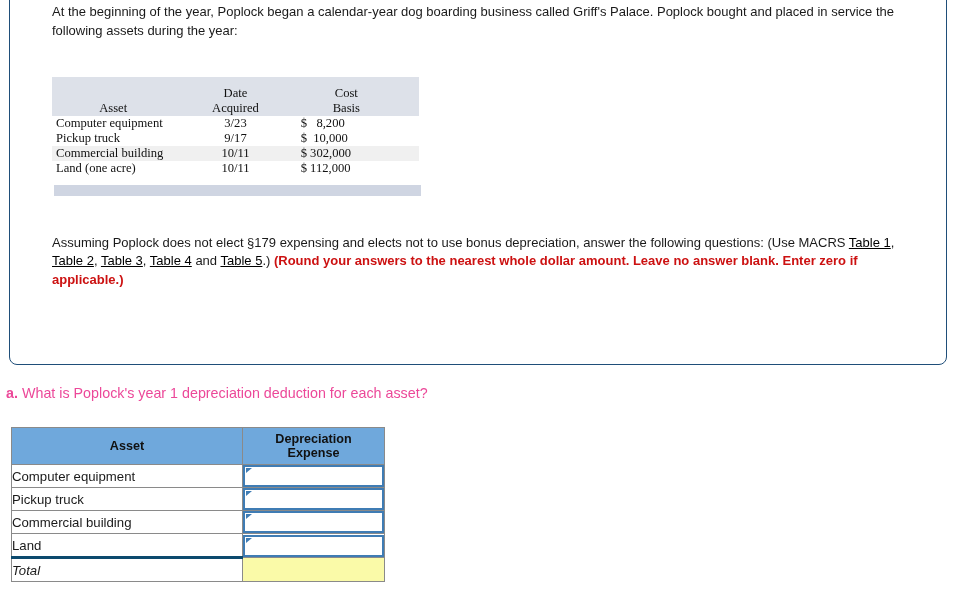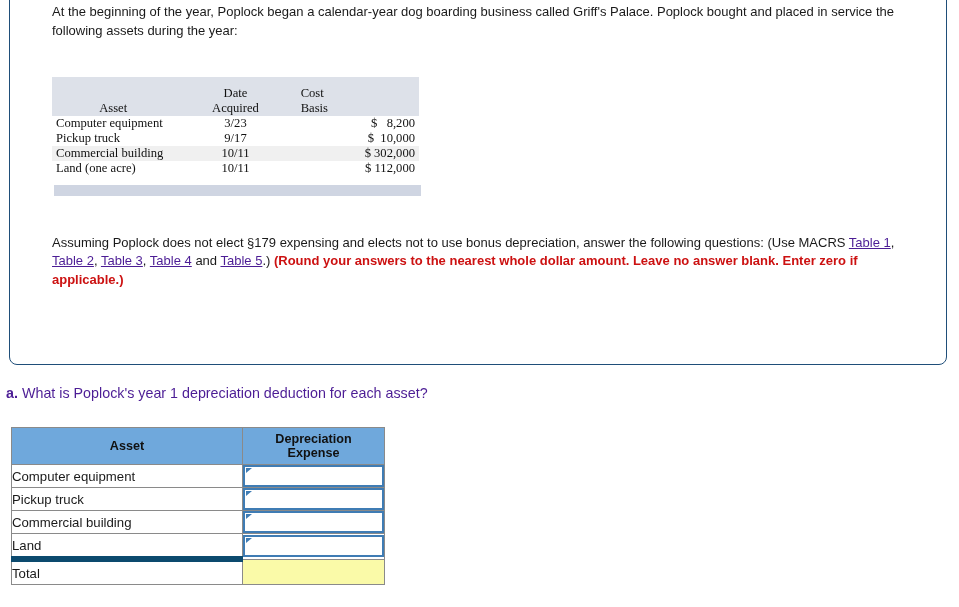--- a/index.html
+++ b/index.html
@@ -62,58 +62,58 @@
   table.asset-table th {
     background: #dde1e9;
     font-weight: normal;
     padding: 0 4px;
     line-height: 15px;
     vertical-align: bottom;
     color: #111;
   }
   table.asset-table th.h-asset { text-align: center; width: 186px; }
   table.asset-table th.h-date  { text-align: center; width: 88px; }
-  table.asset-table th.h-cost  { text-align: left;  width: 93px; padding-right: 27px;}
+  table.asset-table th.h-cost  { text-align: center;  width: 93px; padding-right: 27px;}
   .hdr-spacer td { background: #dde1e9; height: 9px; padding: 0; }
   table.asset-table td {
     padding: 0 4px;
     line-height: 15.2px;
     color: #111;
     white-space: pre;
   }
   table.asset-table tr.shaded td { background: #f0f0f0; }
   td.c-asset { text-align: left; padding-left: 12px; }
   td.c-date  { text-align: center; padding-right: 18px; }
-  td.c-cost  { text-align: right; padding-right: 10px; }
+  td.c-cost  { text-align: left; padding-right: 10px; }
   .table-footer-bar {
     width: 367px;
     height: 11px;
     background: #cfd5e2;
     border-top: 1px solid #ffffff;
     border-left: 2px solid #ffffff;
     margin-top: 7px;
   }
 
   .closing-para { margin-top: 38px; }
   .closing-para a {
-    color: #4c1d95;
+    color: #000000;
     text-decoration: underline;
   }
   .redbold {
     color: #cc1111;
     font-weight: bold;
   }
 
   
   .question {
     position: absolute;
     left: 6px;
     top: 385px;
     font-size: 14.3px;
-    color: #4c1d95;
+    color: #ec4899;
     text-align: center;
   }
   .question b { font-weight: bold; }
 
   
   .answer-wrap {
     position: absolute;
     left: 11px;
     top: 427px;
     width: 359px;
@@ -169,21 +169,21 @@
     height: 0;
     border-left: 6px solid #3f7cb4;
     border-bottom: 5px solid transparent;
     border-top: 0;
   }
   td.total-cell {
     background: #fafaa8;
     border: 1px solid #8a8a8a;
     border-top: 1px solid #111;
   }
-  tr.total-row td.label-cell { border-top: 6px solid #0c4a6e; }
+  tr.total-row td.label-cell { border-top: 3px solid #0c4a6e; font-style: italic; }
 </style>
 </head>
 <body>
 
 <div class="info-card">
   <div class="card-inner">
 
 
     <p class="para">At the beginning of the year, Poplock began a calendar-year dog boarding business called Griff's Palace. Poplock bought and placed in service the following assets during the year:</p>
 

